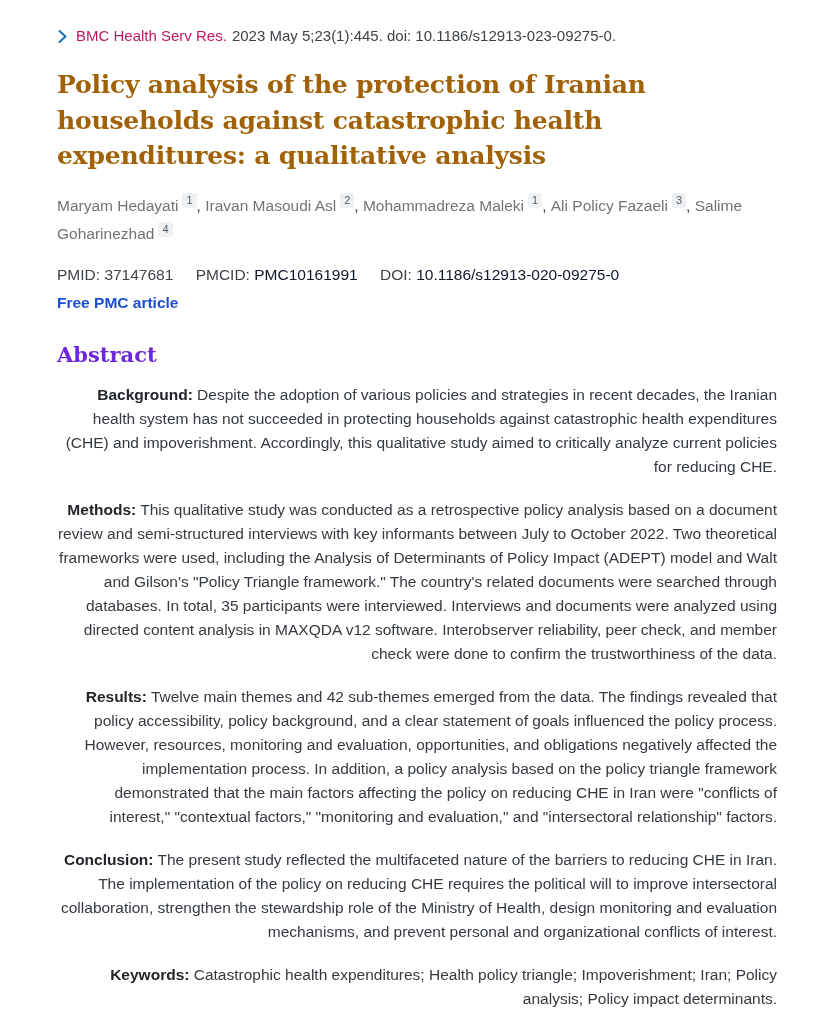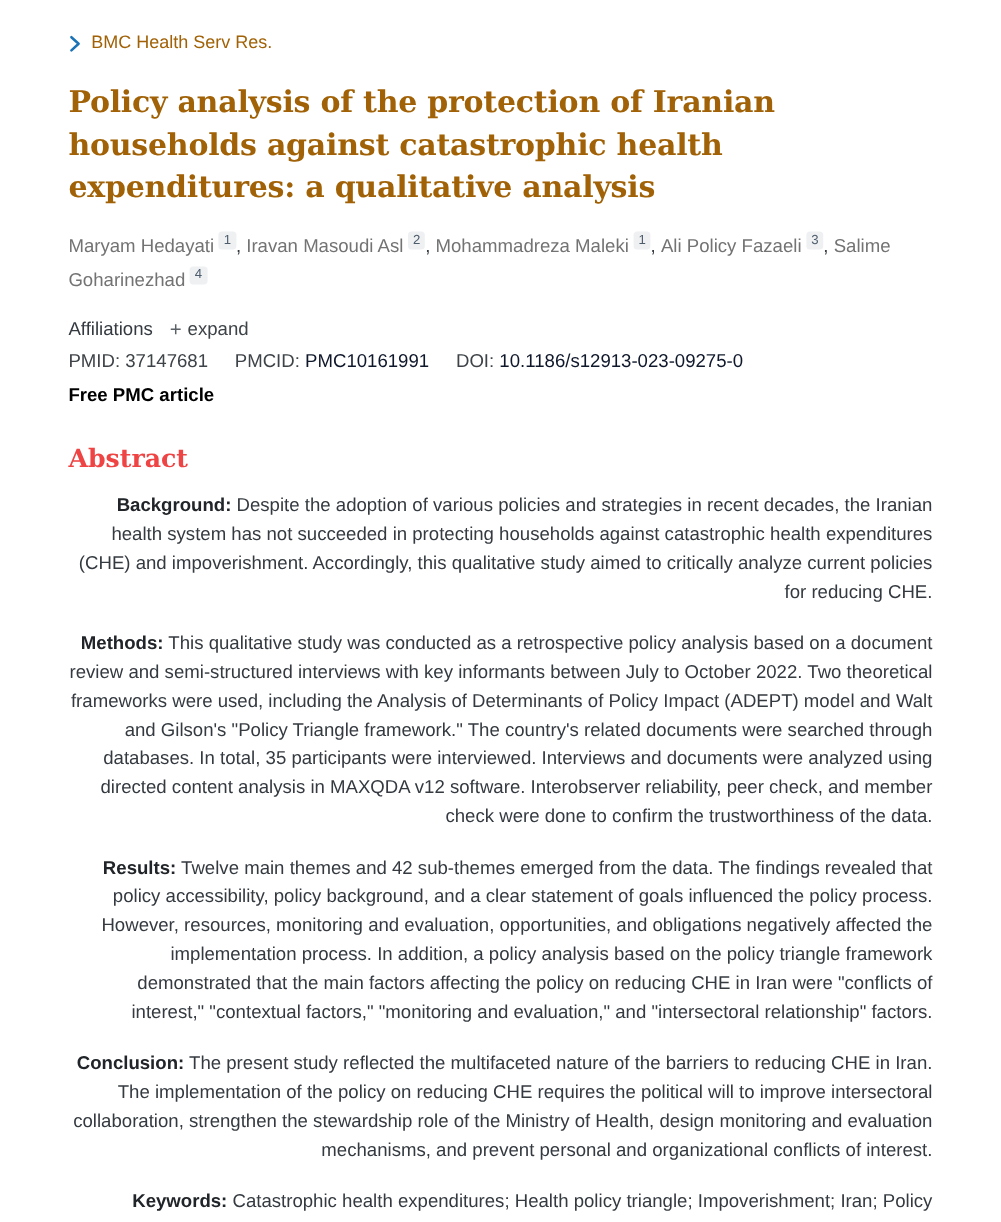--- a/index.html
+++ b/index.html
@@ -29,21 +29,21 @@
   .chevron-btn {
     background: none;
     border: none;
     padding: 0;
     margin: 2px 8px 0 0;
     cursor: pointer;
     display: inline-flex;
     align-items: center;
   }
   .journal-link {
-    color: #a16207;
+    color: #be185d;
     text-decoration: none;
     cursor: pointer;
     margin-right: 5px;
   }
 
   
   h1.article-title {
     font-family: "DejaVu Serif", serif;
     font-weight: 700;
     font-size: 25px;
@@ -117,32 +117,32 @@
   .ids-row .id-group { margin-right: 18px; }
   .id-label { color: #3e4348; }
   .id-value { color: #3e4348; }
   .id-link {
     color: #0f172a;
     text-decoration: none;
     cursor: pointer;
   }
 
   .free-pmc {
-    color: #000000;
+    color: #1d4ed8;
     font-weight: 700;
     font-size: 15.5px;
     margin: 0 0 26px 0;
   }
 
   
   h2.abstract-heading {
     font-family: "DejaVu Serif", serif;
     font-weight: 700;
     font-size: 21px;
-    color: #ef4444;
+    color: #6d28d9;
     margin: 30px 0 16px 0;
   }
   .abs-para {
     font-size: 15.5px;
     line-height: 1.55;
     margin: 0 0 19px 0;
     color: #343a40;
     text-align: right;
   }
   .abs-label {
@@ -157,58 +157,52 @@
 
   <div class="citation">
     <button class="chevron-btn">
       <span style="display:inline-flex;">
         <svg width="11" height="15" viewBox="0 0 11 15">
           <polyline points="2.5,2 8.5,7.5 2.5,13" fill="none" stroke="#1a73b7" stroke-width="2.1" stroke-linecap="round" stroke-linejoin="round"></polyline>
         </svg>
       </span>
     </button>
     <a class="journal-link">BMC Health Serv Res.</a>
+    <span>2023 May 5;23(1):445. doi: 10.1186/s12913-023-09275-0.</span>
   </div>
 
   <h1 class="article-title">Policy analysis of the protection of Iranian households against catastrophic health expenditures: a qualitative analysis</h1>
 
   <ol class="authors">
     
   
       <li><a class="author-link">Maryam Hedayati</a><sup class="affil-sup">1</sup><span class="author-sep">, </span></li>
     
       <li><a class="author-link">Iravan Masoudi Asl</a><sup class="affil-sup">2</sup><span class="author-sep">, </span></li>
     
       <li><a class="author-link">Mohammadreza Maleki</a><sup class="affil-sup">1</sup><span class="author-sep">, </span></li>
     
       <li><a class="author-link">Ali Policy Fazaeli</a><sup class="affil-sup">3</sup><span class="author-sep">, </span></li>
     
       <li><a class="author-link">Salime Goharinezhad</a><sup class="affil-sup">4</sup><span class="author-sep"></span></li>
     </ol>
 
-  <div class="affiliations-row">
-    <span>Affiliations</span>
-    <button class="expand-btn">
-      <span class="plus-icon">+</span>
-      <span>expand</span>
-    </button>
-  </div>
 
   <div class="ids-row">
     <span class="id-group">
       <span class="id-label">PMID:</span>
       <span class="id-value">37147681</span>
     </span>
     <span class="id-group">
       <span class="id-label">PMCID:</span>
       <a class="id-link">PMC10161991</a>
     </span>
     <span class="id-group">
       <span class="id-label">DOI:</span>
-      <a class="id-link">10.1186/s12913-023-09275-0</a>
+      <a class="id-link">10.1186/s12913-020-09275-0</a>
     </span>
   </div>
 
   <div class="free-pmc">Free PMC article</div>
 
   <h2 class="abstract-heading">Abstract</h2>
 
   <div>
 
       <p class="abs-para"><span class="abs-label">Background:</span> <span>Despite the adoption of various policies and strategies in recent decades, the Iranian health system has not succeeded in protecting households against catastrophic health expenditures (CHE) and impoverishment. Accordingly, this qualitative study aimed to critically analyze current policies for reducing CHE.</span></p>

